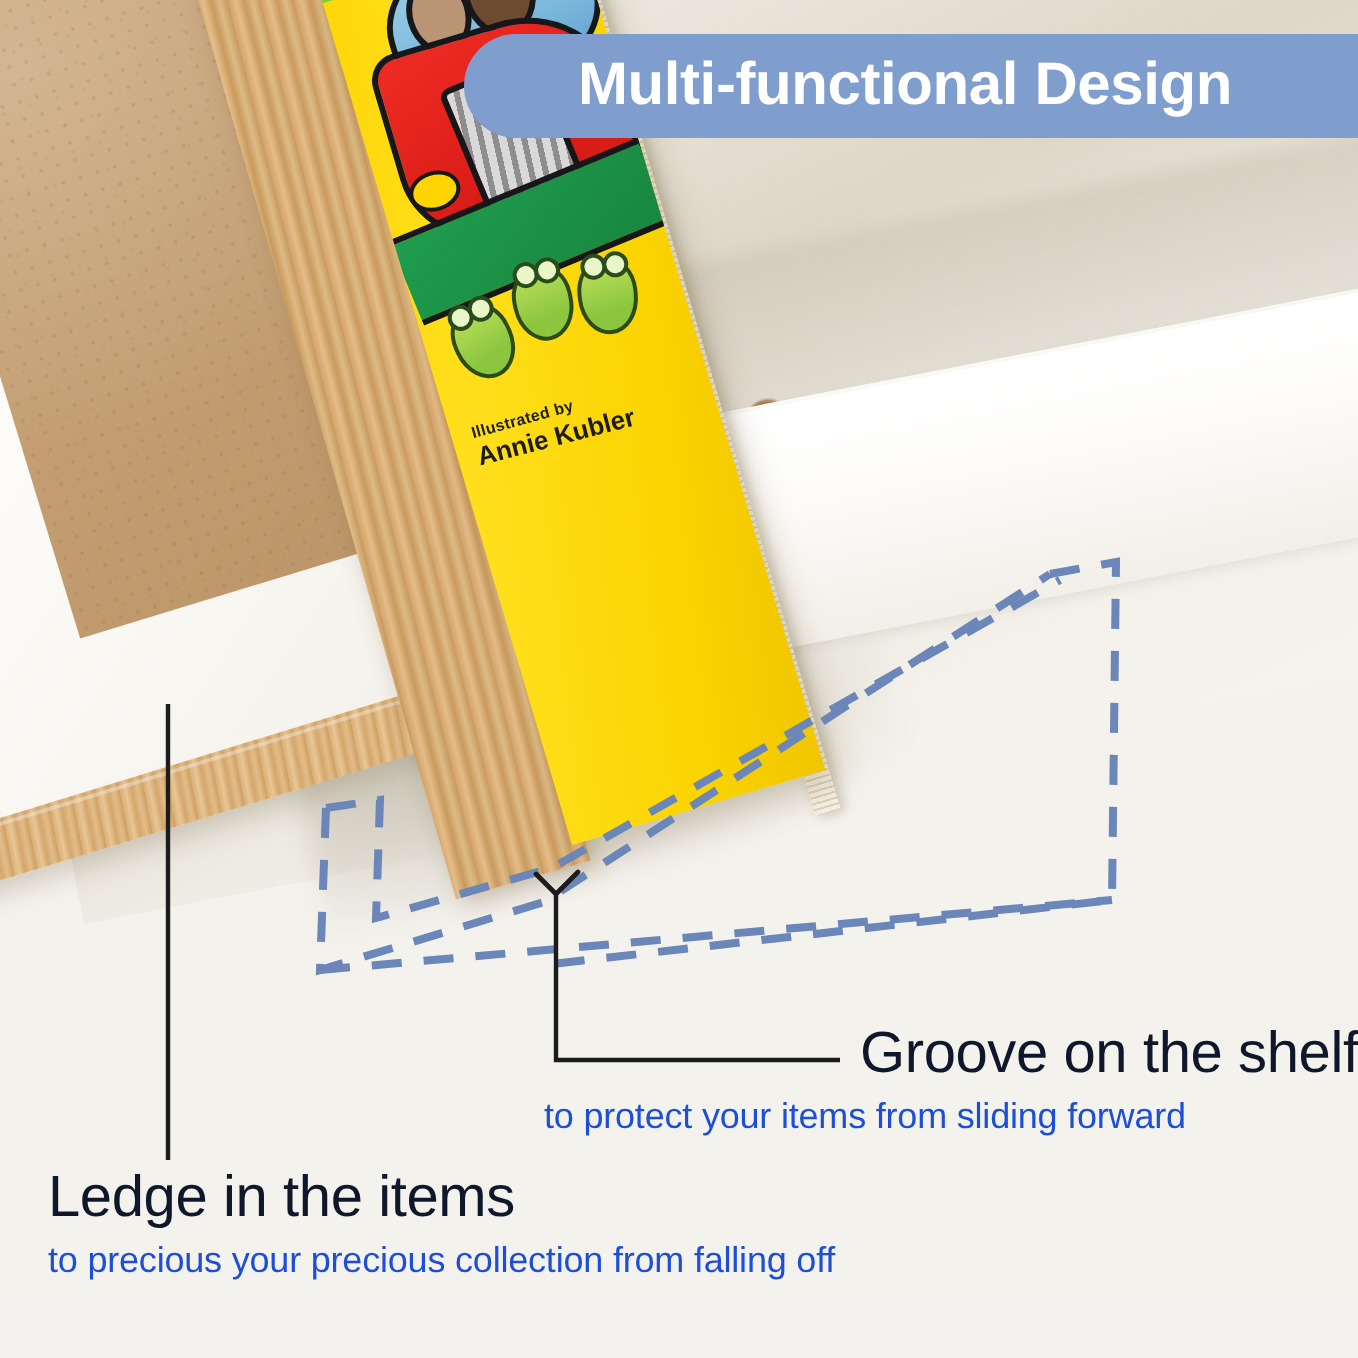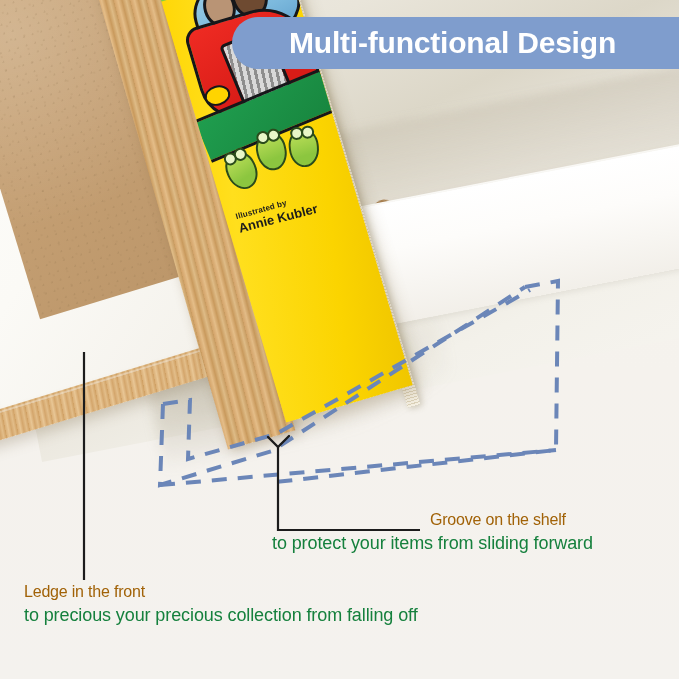--- a/index.html
+++ b/index.html
@@ -353,29 +353,29 @@
     color: #ffffff;
     font-size: 30px;
     font-weight: bold;
     letter-spacing: -0.2px;
     white-space: nowrap;
   }
 
   
   .callout { position: absolute; }
   .callout .title {
-    font-size: 16px;
-    color: #a16207;
+    font-size: 29px;
+    color: #0f172a;
     font-weight: normal;
     letter-spacing: -0.2px;
     white-space: nowrap;
   }
   .callout .subtitle {
     font-size: 18px;
-    color: #15803d;
+    color: #1d4ed8;
     letter-spacing: -0.1px;
     white-space: nowrap;
     margin-top: 4px;
   }
   #callout-groove {
     left: 430px;
     top: 511px;
     text-align: left;
   }
   #callout-groove .subtitle { margin-left: -158px; }
@@ -460,17 +460,17 @@
   <div class="banner">
     <span class="banner-text">Multi-functional Design</span>
   </div>
 
   <div class="callout" id="callout-groove">
     <div class="title">Groove on the shelf</div>
     <div class="subtitle">to protect your items from sliding forward</div>
   </div>
 
   <div class="callout" id="callout-ledge">
-    <div class="title">Ledge in the front</div>
+    <div class="title">Ledge in the items</div>
     <div class="subtitle">to precious your precious collection from falling off</div>
   </div>
 
 </div>
 
 </body></html>

